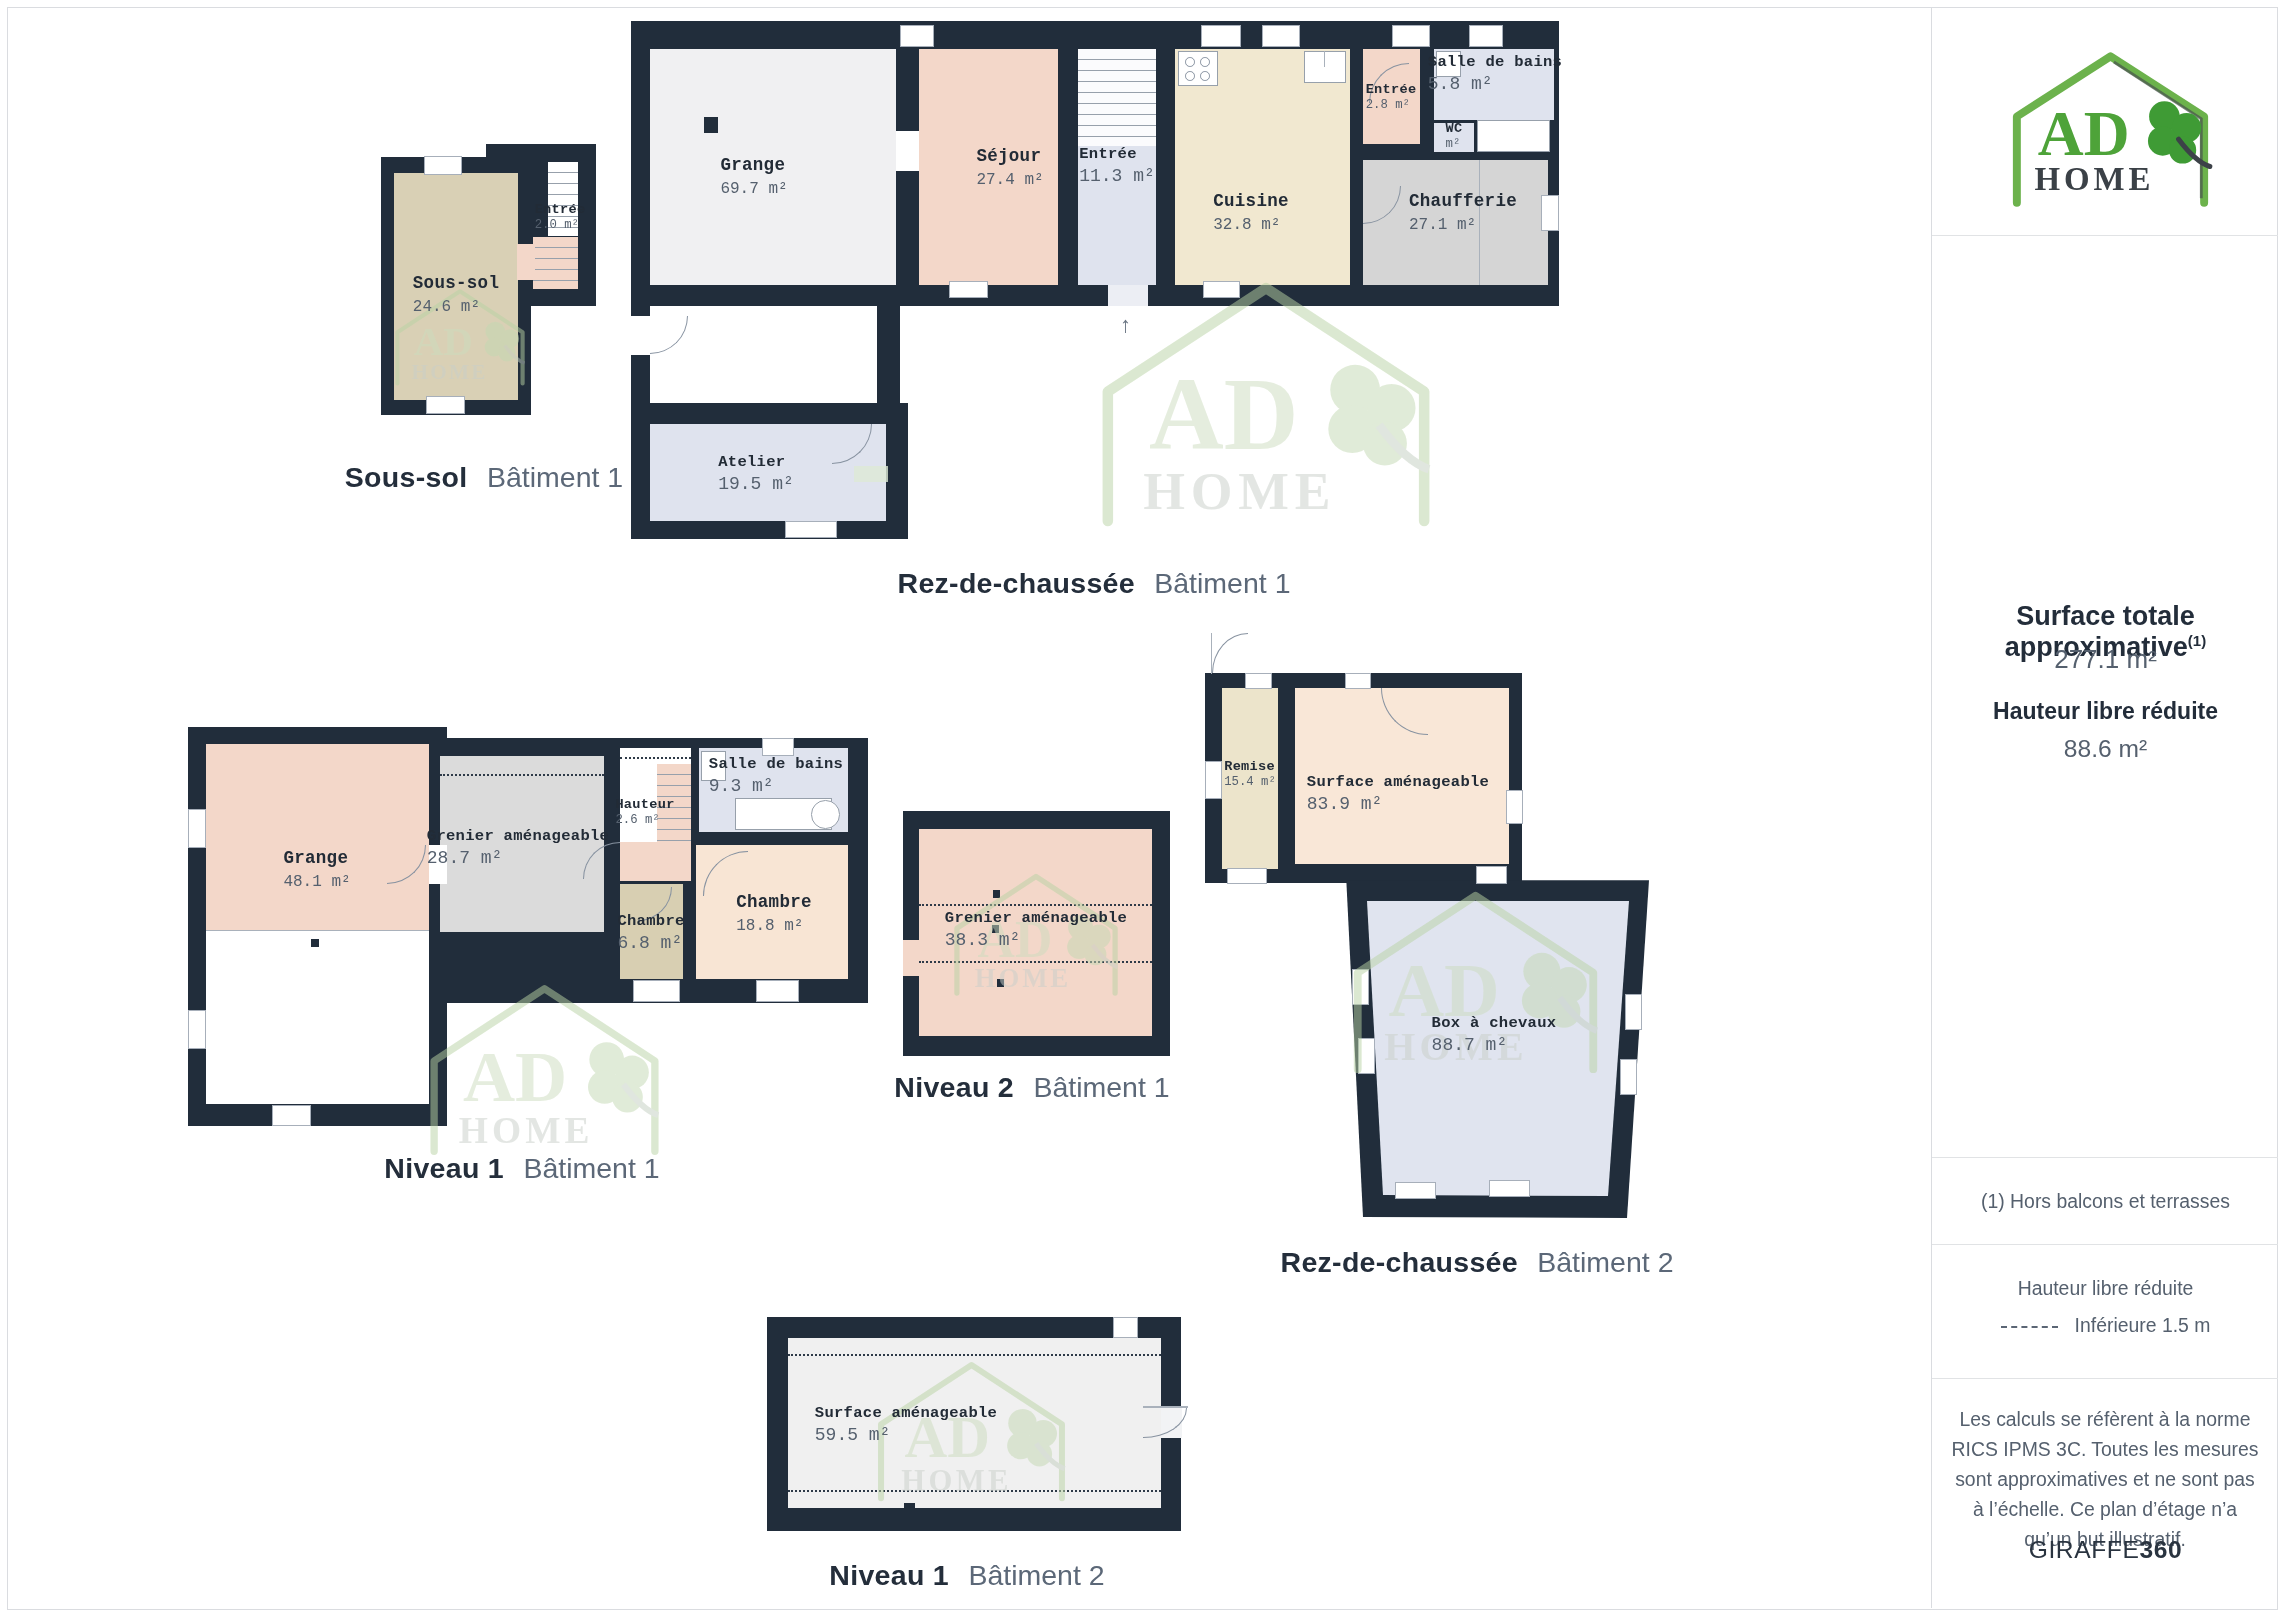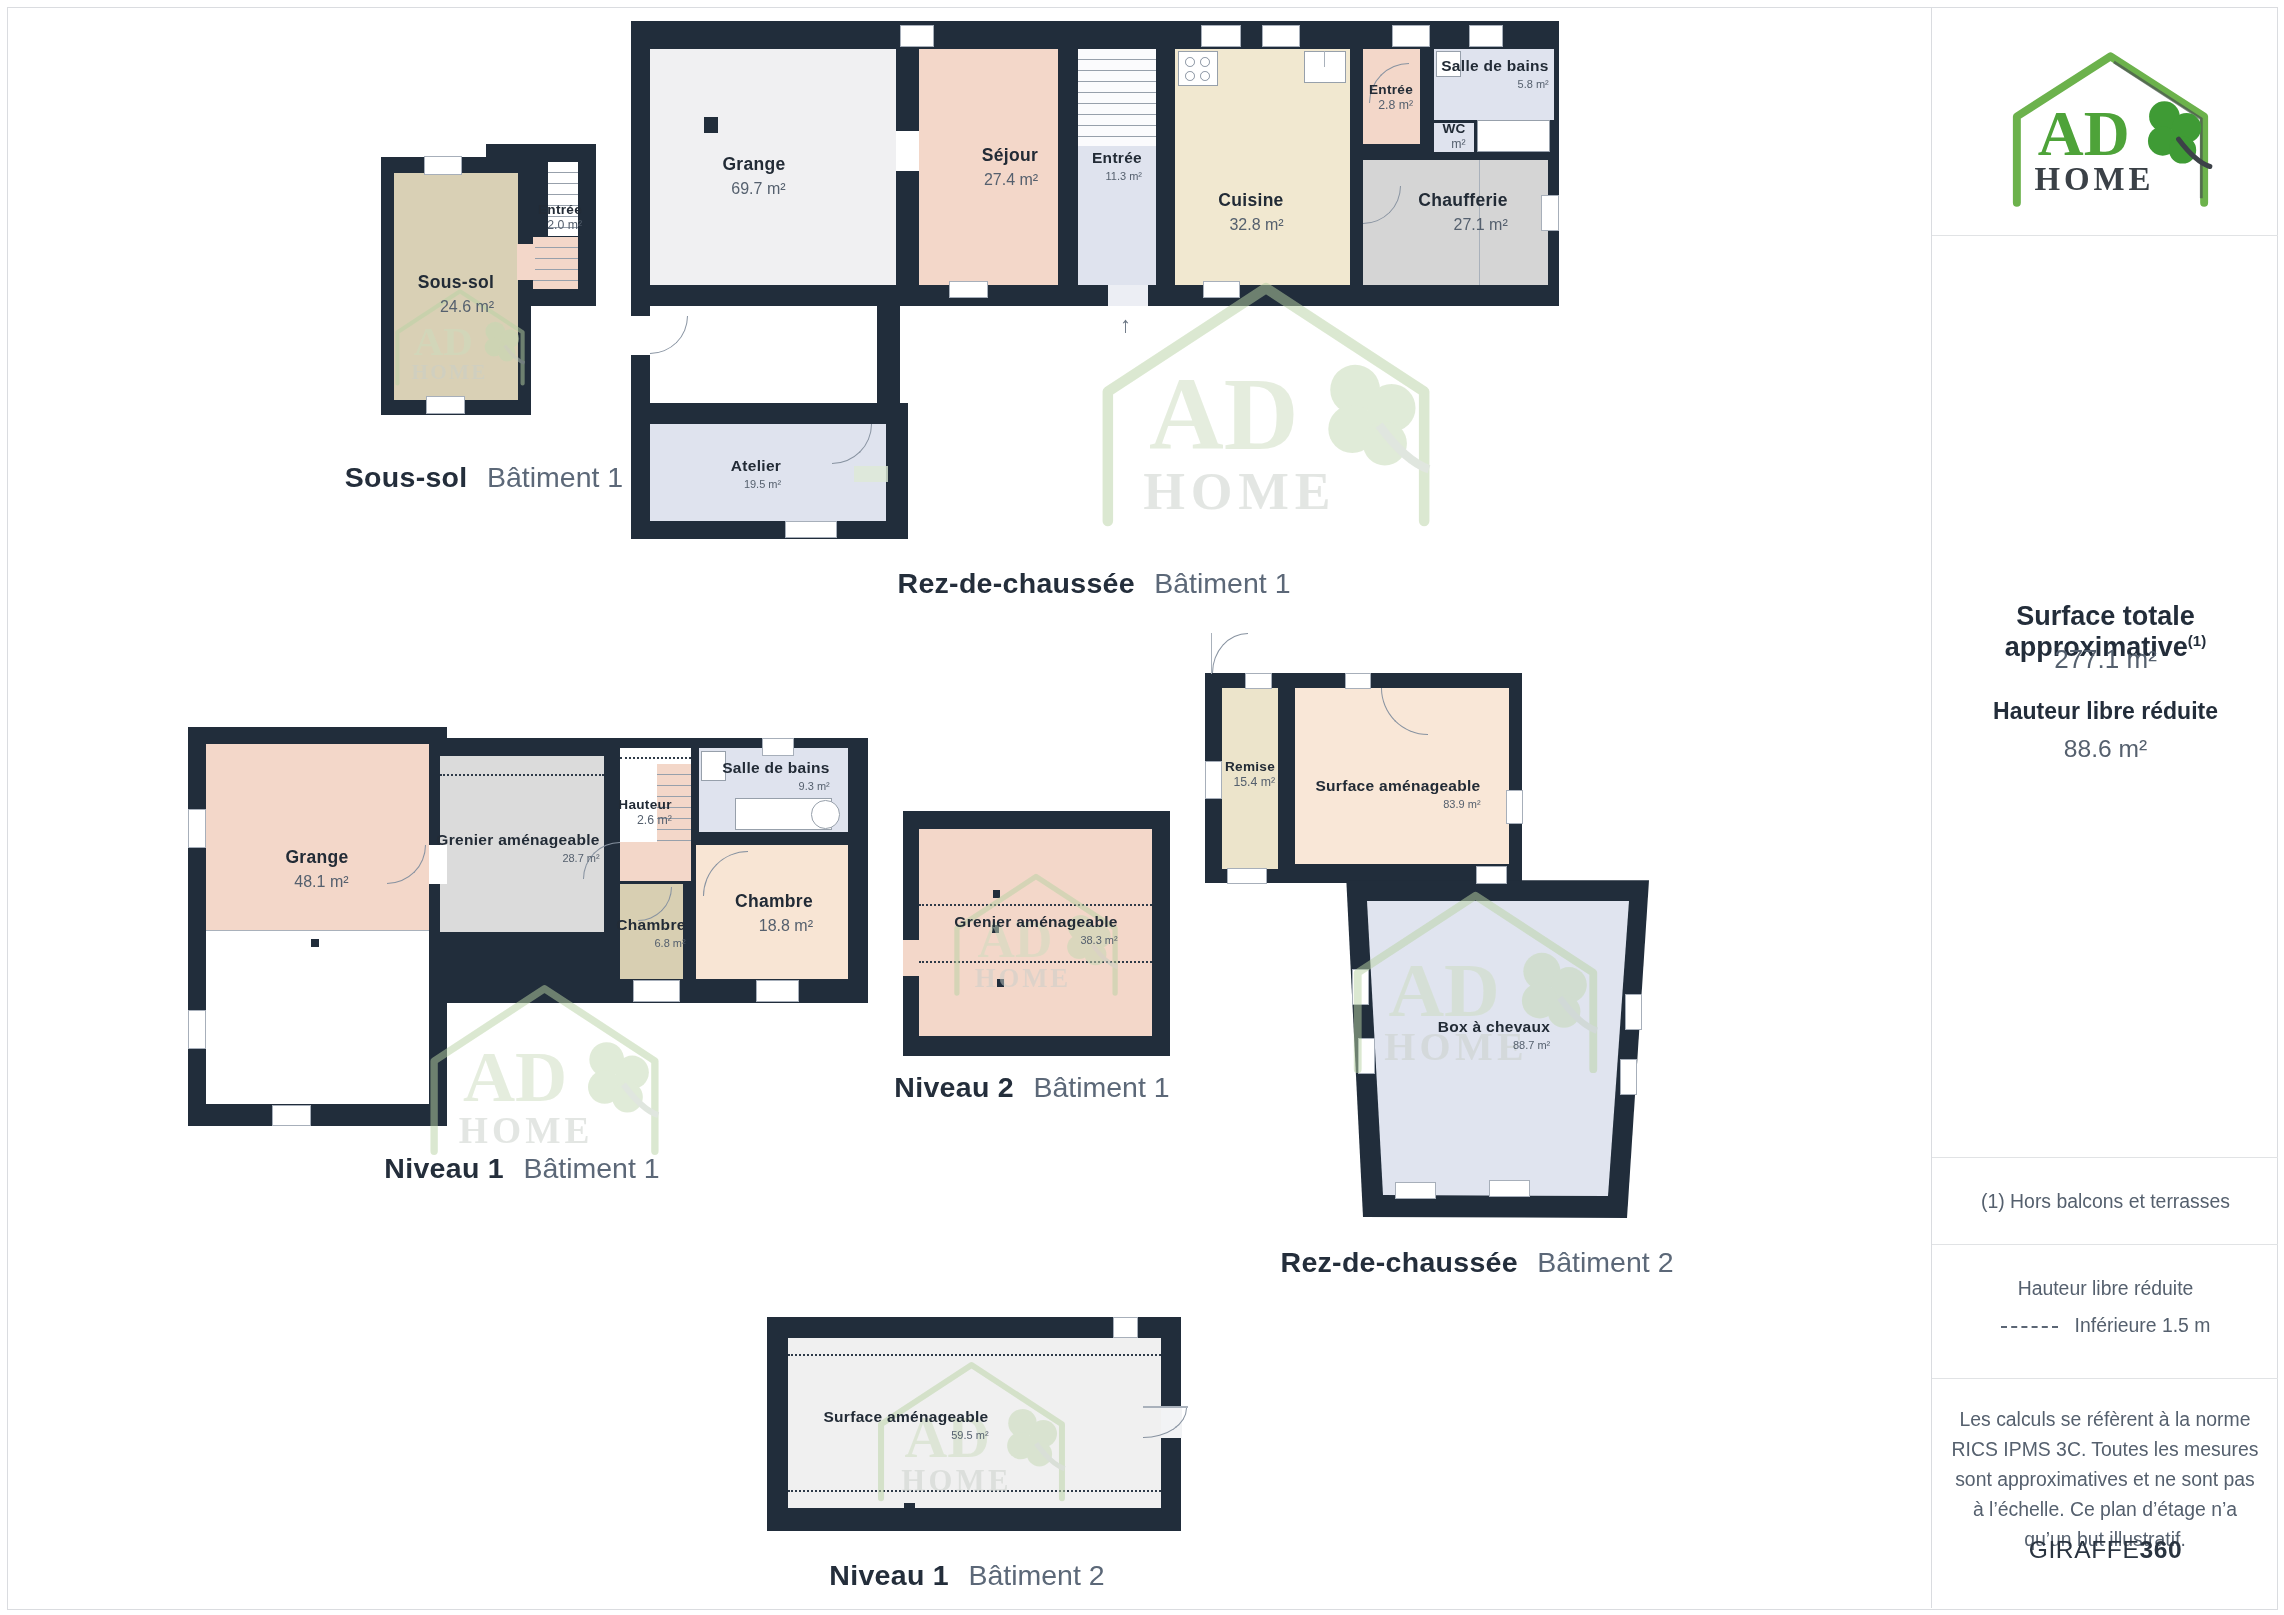--- a/index.html
+++ b/index.html
@@ -11,24 +11,24 @@
   .thin{position:absolute;background:#a9b1bb;z-index:2;}
   .window{position:absolute;background:#fff;border:1.3px solid #a7afba;z-index:3;}
   .sq{position:absolute;background:#212d3b;z-index:3;}
   .fix{position:absolute;background:#fff;border:1.3px solid #97a0ab;z-index:2;}
   .knob{position:absolute;width:9.7px;height:9.7px;border:1.3px solid #8792a0;border-radius:50%;background:#fff;z-index:3;}
   .arc{position:absolute;border:1.6px solid #8792a0;border-left:none;border-top:none;border-radius:0 0 100% 0;z-index:3;background:transparent;}
   .arc2{position:absolute;border:1.6px solid #8792a0;border-right:none;border-bottom:none;border-radius:100% 0 0 0;z-index:3;background:transparent;}
   .dotted{position:absolute;border-top:2.6px dotted #2e3a48;z-index:2;}
   .stairs-v{background-image:repeating-linear-gradient(180deg,transparent 0,transparent 9.7px,#97a0ab 9.7px,#97a0ab 11px);}
   .mat{position:absolute;background:#dde9d6;opacity:.8;z-index:2;}
-  .rlabel{position:absolute;transform:translate(-50%,-50%);text-align:right;white-space:nowrap;z-index:6;}
+  .rlabel{position:absolute;transform:translate(-50%,-50%);text-align:left;white-space:nowrap;z-index:6;font-family:Liberation Mono, monospace;}
   .rname{font-weight:700;font-size:17.5px;color:#222b36;letter-spacing:0.3px;}
   .rarea{font-size:16px;color:#55606e;margin-top:4.5px;}
-  .md .rname{font-size:15.5px;} .md .rarea{font-size:11px;margin-top:2.6px;}
+  .md .rname{font-size:15.5px;} .md .rarea{font-size:18px;margin-top:2.6px;}
   .sm .rname{font-size:13.6px;} .sm .rarea{font-size:12.3px;margin-top:1.3px;}
   .ptitle{position:absolute;transform:translateX(-50%);font-size:28.5px;color:#5c6878;white-space:nowrap;z-index:6;}
   .ptitle b{color:#242e3b;margin-right:19.4px;letter-spacing:0.3px;}
   .wm{position:absolute;opacity:.5;pointer-events:none;z-index:4;}
   .arrow{position:absolute;color:#6b7684;font-size:22px;z-index:5;}
   .sline{position:absolute;left:1932px;width:346px;height:1.3px;background:#e1e3e5;}
   .sb-center{position:absolute;left:1932px;width:347px;text-align:center;}
   .dash{display:inline-block;width:57px;border-top:2.6px dashed #5b6675;vertical-align:middle;margin-right:17px;}
 </style>
 </head>

